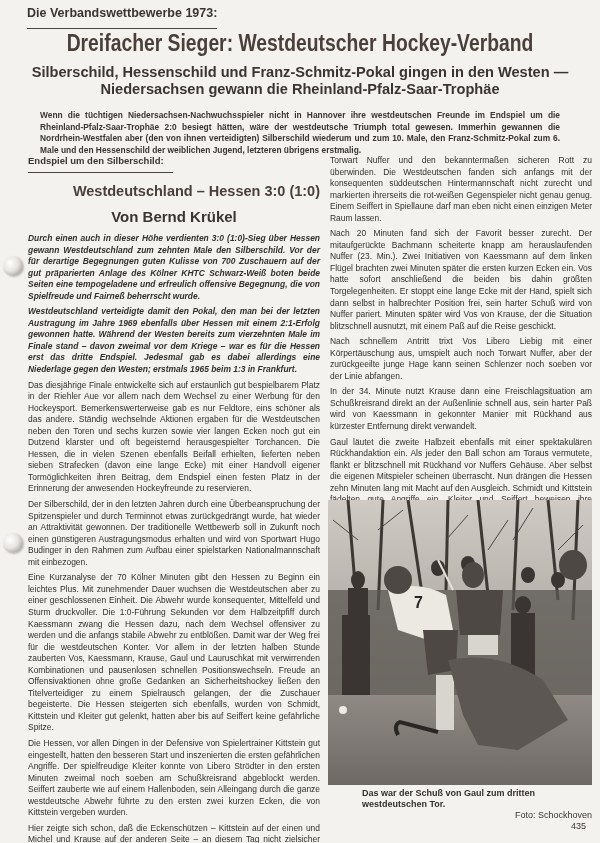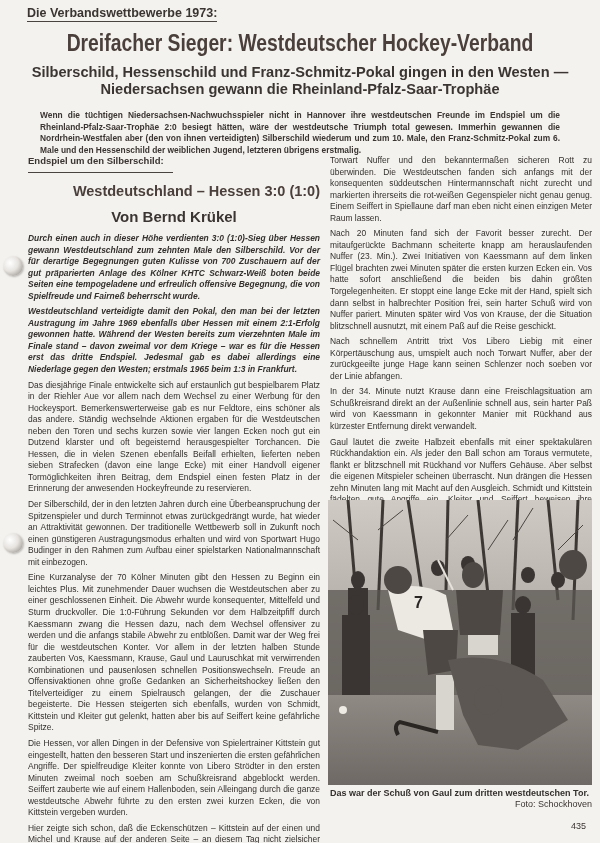--- a/index.html
+++ b/index.html
@@ -6,21 +6,21 @@
   body {
     width: 600px; height: 843px; overflow: hidden;
     background: #f4f2ee;
     color: #2d2a28;
     font-family: "Liberation Sans", sans-serif;
     position: relative;
   }
   .kicker {
     position: absolute; left: 27px; top: 6px;
     font-size: 12.5px; font-weight: bold; color: #3a3532;
-    border-bottom: 1.5px solid #4a4440; padding-bottom: 1px;
+    border-bottom: 1.5px solid #4a4440; padding-bottom: 8px;
   }
   .headline {
     position: absolute; left: 0; right: 0; top: 30px;
     text-align: center;
     font-family: "Liberation Sans", sans-serif;
     font-weight: bold; font-size: 23px; color: #4a3f3a;
     transform: scaleX(0.84); transform-origin: center;
     letter-spacing: 0px;
   }
   .subhead {
@@ -68,21 +68,21 @@
   .photo {
     position: absolute; left: 328px; top: 500px; width: 264px; height: 285px;
     overflow: hidden;
     background: #8a8580;
   }
   .photo svg { display: block; }
   .caption {
     position: absolute; left: 330px; width: 262px; top: 788px;
     font-size: 9px; line-height: 11px;
   }
-  .caption .cap-text { font-weight: bold; color: #33302e; display: block; }
+  .caption .cap-text { font-weight: bold; color: #33302e; display: block; margin-left: 32px; }
   .caption .cap-credit { display: block; text-align: right; color: #3a3532; }
   .page-number {
     position: absolute; right: 14px; top: 821px;
     font-size: 9px; color: #3a3532;
   }
 </style>
 </head>
 <body>
 
 <div class="kicker">Die Verbandswettbewerbe 1973:</div>

